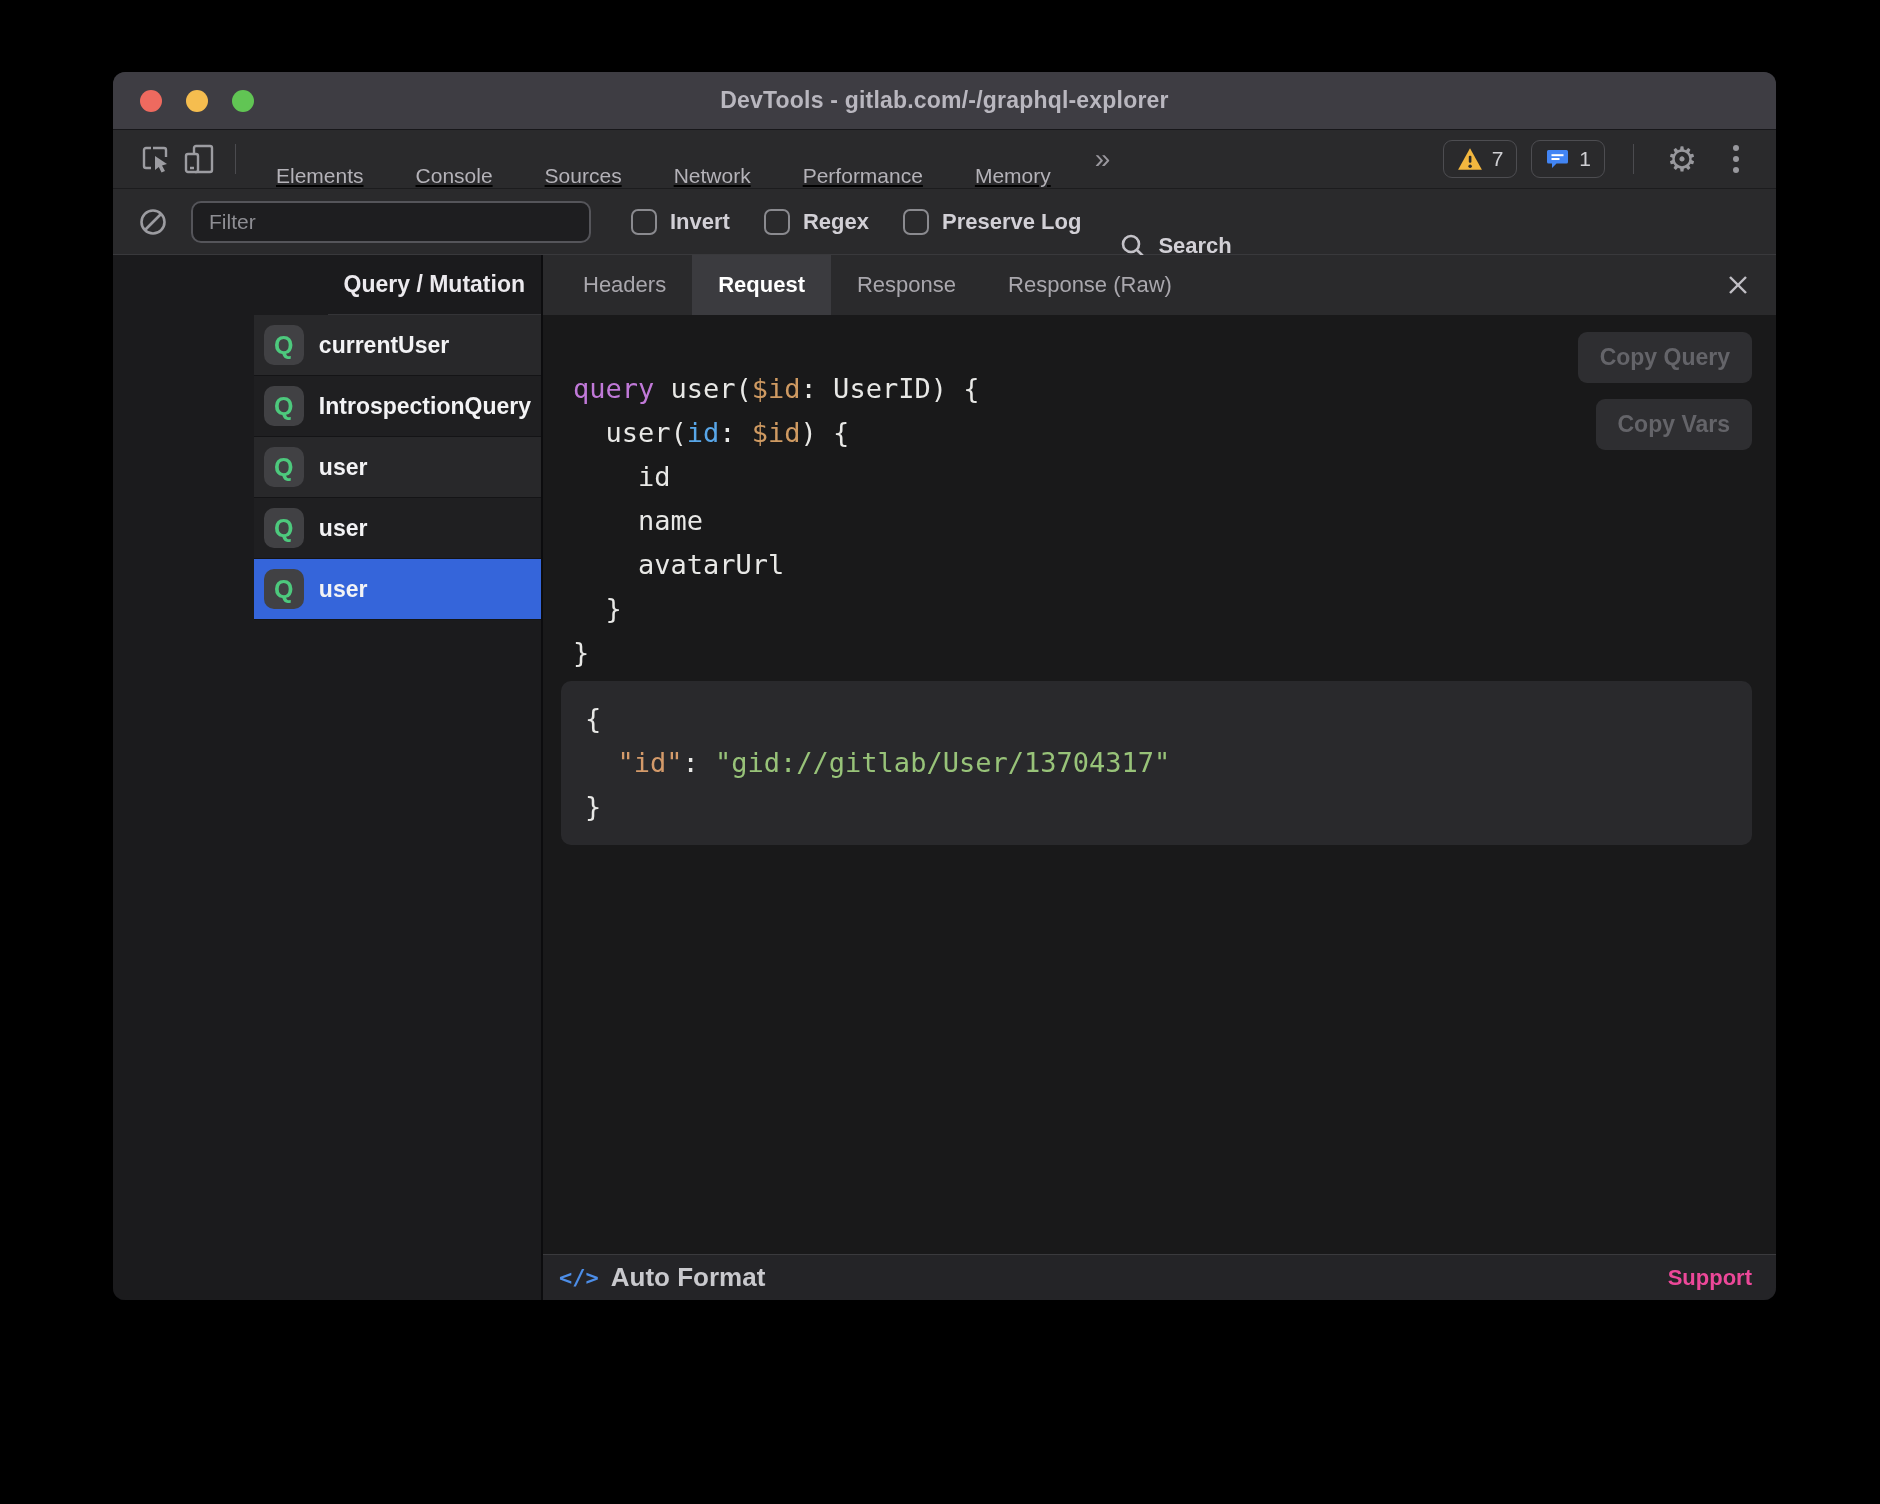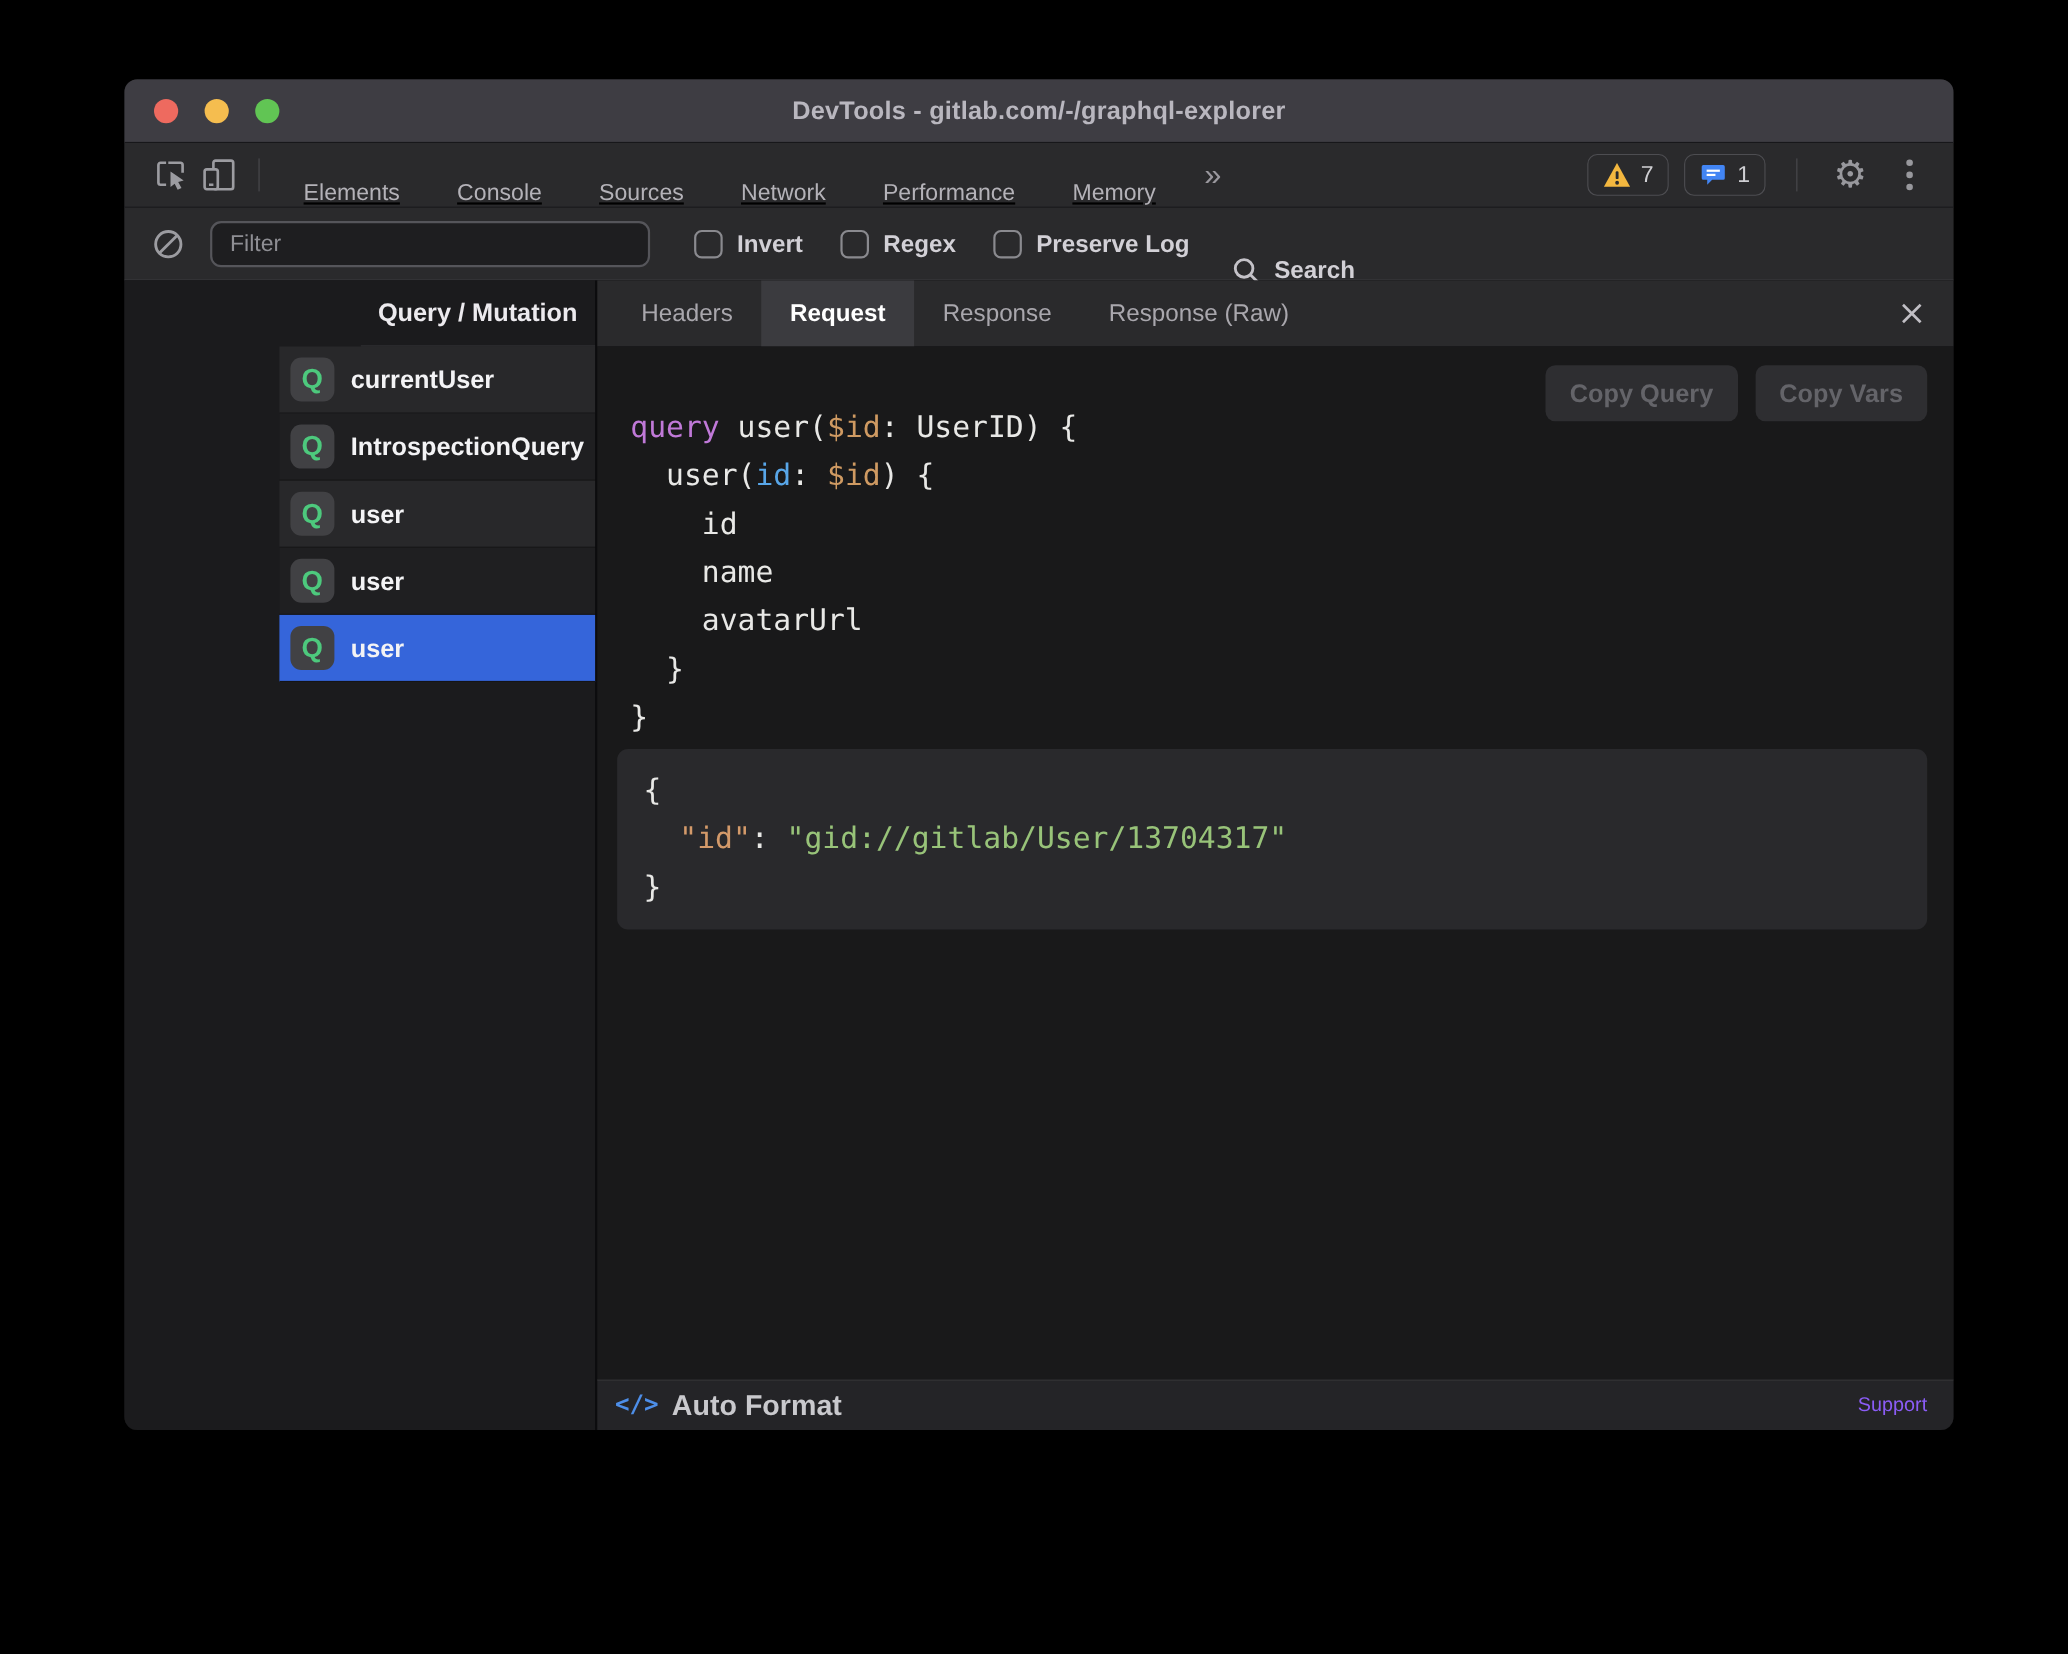--- a/index.html
+++ b/index.html
@@ -69,41 +69,41 @@
 
   
   .detail { flex:1; display:flex; flex-direction:column; min-width:0; }
   .dtabs { height:60px; flex:0 0 60px; background:#2a2a2c; display:flex; align-items:stretch; padding-left:14px; }
   .dtab { display:flex; align-items:center; padding:0 26px; font-size:22px; color:#a9a7ad; cursor:pointer; white-space:nowrap; }
   .dtab.selected { background:#3b3b3f; color:#fff; font-weight:bold; }
   .closebtn { margin-left:auto; margin-right:14px; background:none; border:none; width:48px;
               display:flex; align-items:center; justify-content:center; cursor:pointer; align-self:center; height:48px; }
 
   .content { flex:1; background:#19191a; position:relative; padding:36px 24px 0 30px; overflow:hidden; }
-  .copies { position:absolute; top:17px; right:24px; display:flex; flex-direction:row; align-items:flex-end; gap:16px; }
+  .copies { position:absolute; top:17px; right:24px; display:flex; flex-direction:column; align-items:flex-end; gap:16px; }
   .copybtn { background:#2e2e31; border:none; border-radius:9px; color:#646469; font-size:23px; font-weight:bold;
              padding:12px 22px; cursor:pointer; }
 
   .code { font-family:"DejaVu Sans Mono", monospace; font-size:27px; }
   .code .code-line { height:44px; line-height:44px; white-space:pre; }
   #query-code { margin-top:16px; }
   .varsbox { margin-top:6px; margin-left:-12px; height:164px; background:#29292c; border-radius:10px; padding:16px 24px; }
   .tok-plain    { color:#e8e8e6; }
   .tok-keyword  { color:#c079d8; }
   .tok-variable { color:#cf9a62; }
   .tok-property { color:#58a6e8; }
   .tok-key      { color:#d49a6a; }
   .tok-string   { color:#98c379; }
 
   .statusbar { height:46px; flex:0 0 46px; background:#242427; border-top:1px solid #3a3a3d;
                display:flex; align-items:center; padding:0 24px 0 16px; }
   .fmt { display:flex; align-items:center; gap:12px; background:none; border:none; cursor:pointer; }
   .code-ico { font-family:"DejaVu Sans Mono", monospace; font-size:22px; font-weight:bold; color:#4d8ee8; }
   .fmt-label { font-size:26px; font-weight:bold; color:#c9c9cd; }
-  .support { margin-left:auto; font-size:18px; font-weight:normal; color:#8b5cf6; cursor:pointer; }
+  .support { margin-left:auto; font-size:22px; font-weight:bold; color:#ec4899; cursor:pointer; }
 
   svg { display:block; }
 </style>
 </head>
 <body>
 
 <div class="window">
 
   <div class="titlebar">
     <div class="traffic">

